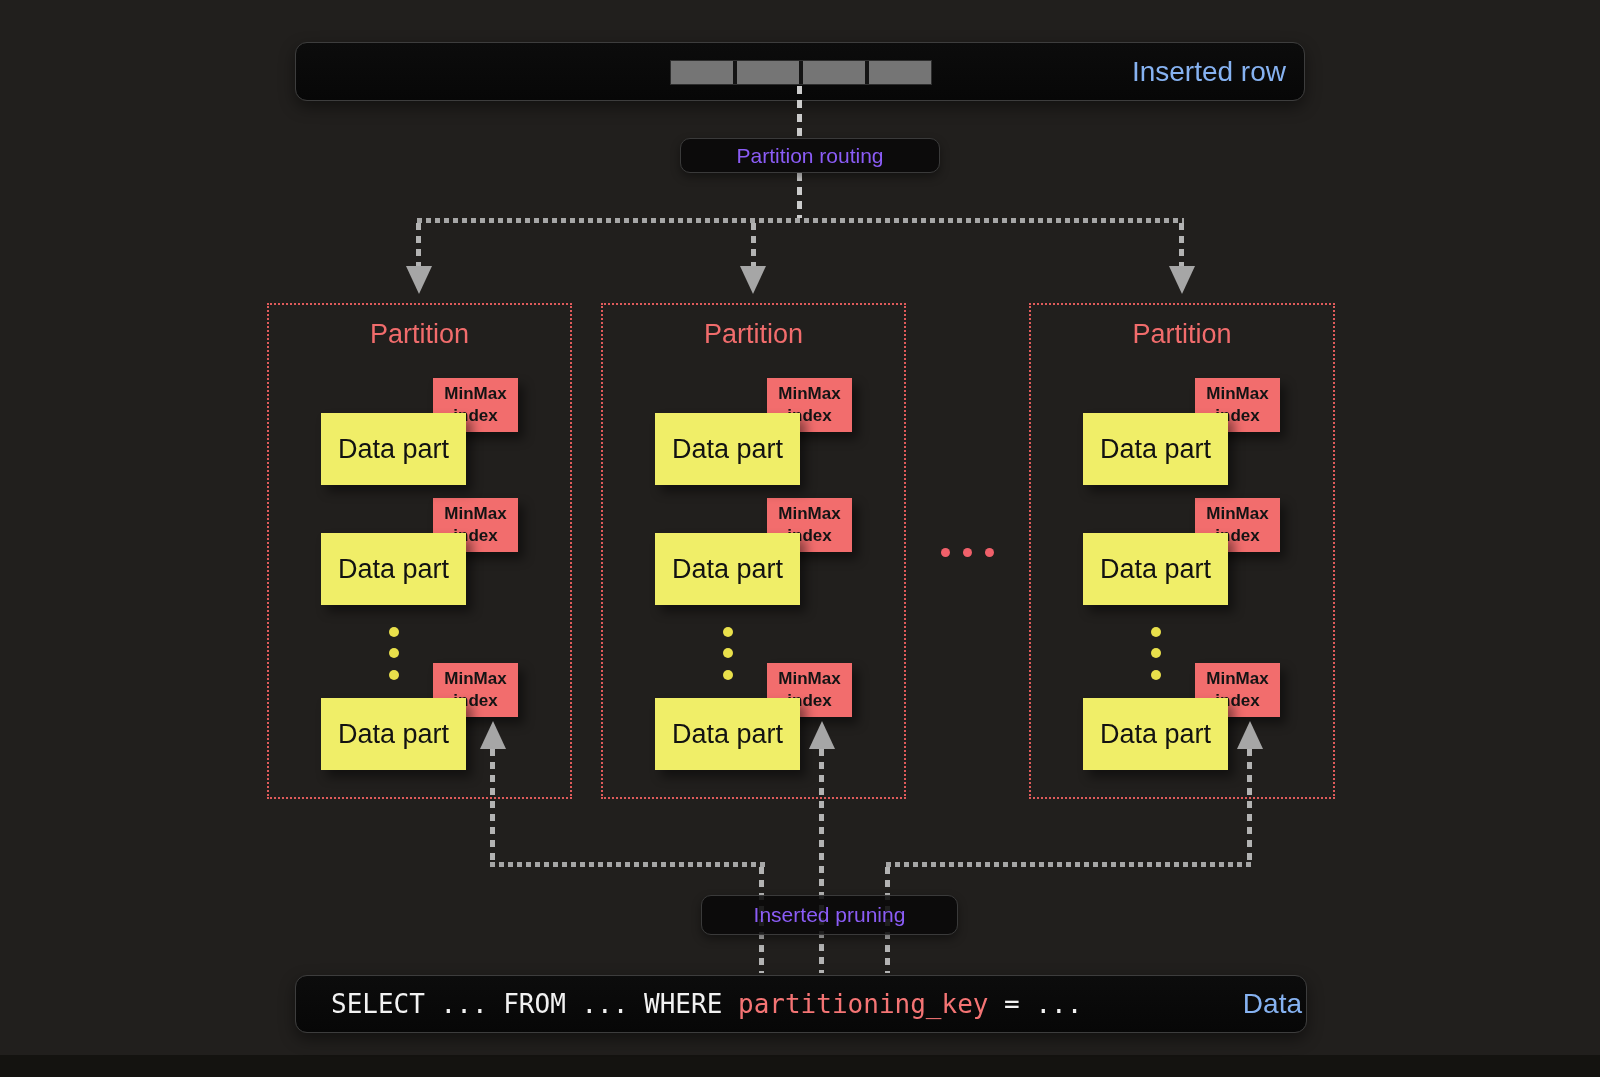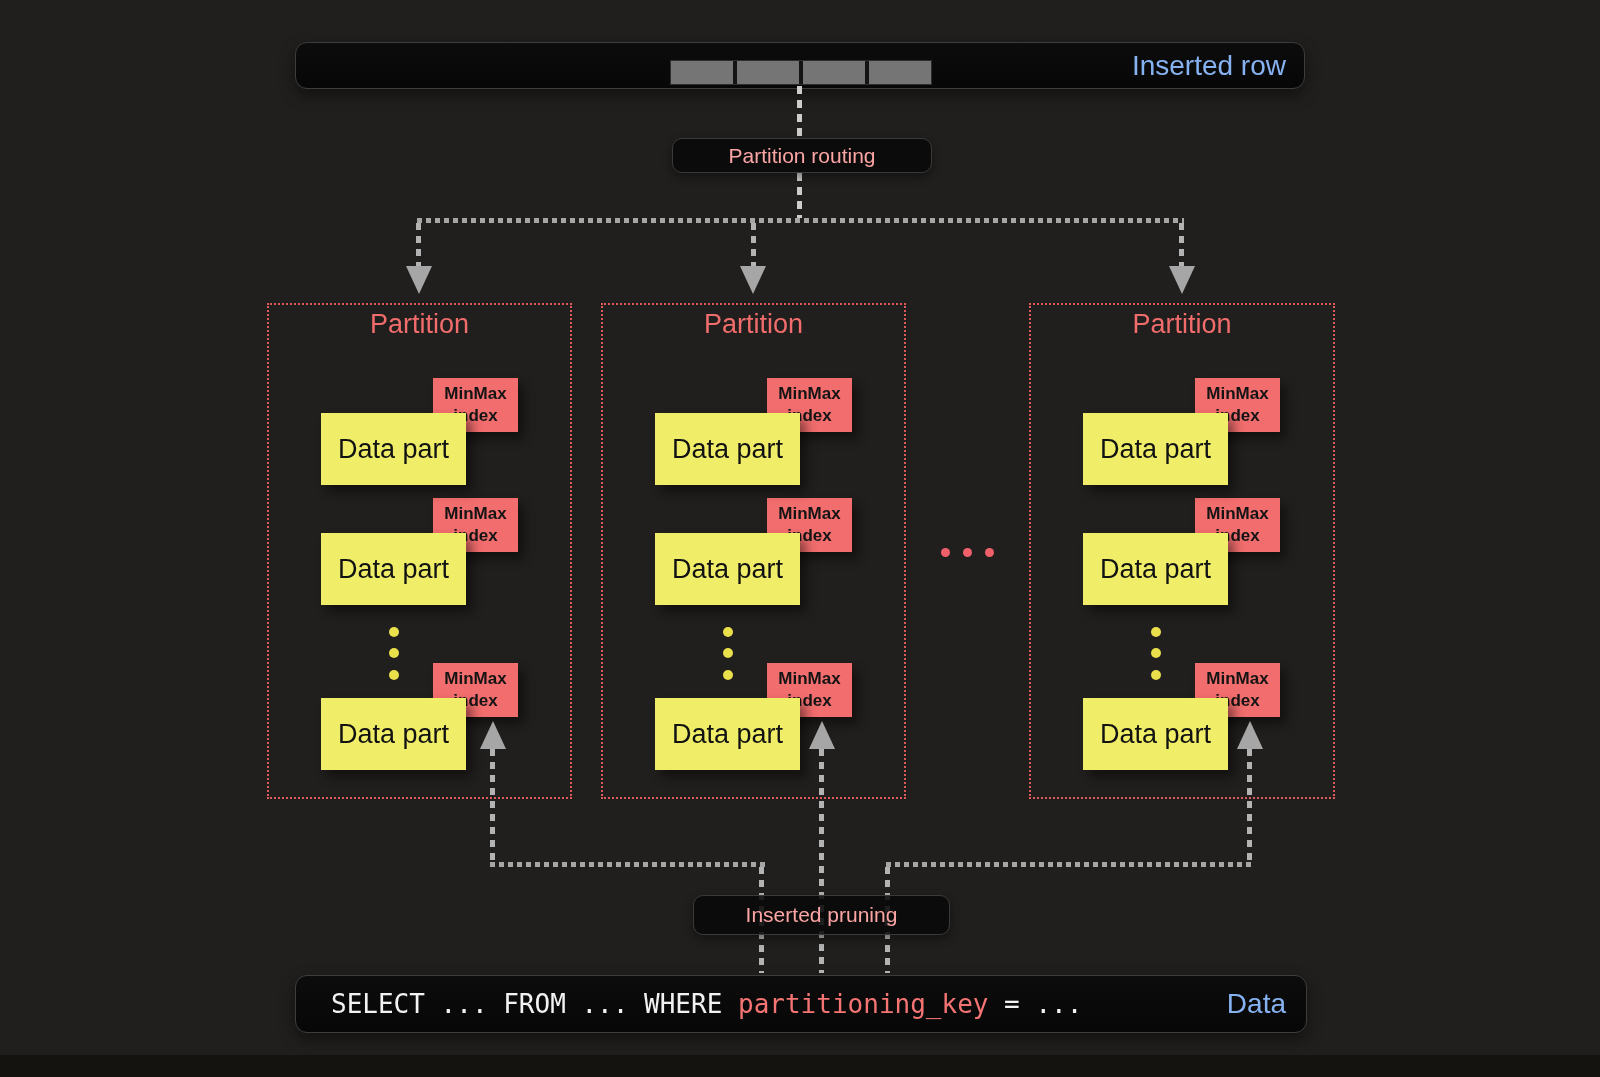--- a/index.html
+++ b/index.html
@@ -2,26 +2,26 @@
 <html><head>
 <meta charset="utf-8">
 <style>
   html,body{margin:0;padding:0;background:#211f1d;}
   .stage{position:relative;width:1600px;height:1077px;background:#211f1d;overflow:hidden;
          font-family:"Liberation Sans",sans-serif;}
 
   
   .bar{position:absolute;background:linear-gradient(#0c0c0c,#070707);border:1px solid #3d3d3d;
        border-radius:12px;box-shadow:0 6px 16px rgba(0,0,0,.45);box-sizing:border-box;z-index:2;}
-  #top-bar{left:295px;top:42px;width:1010px;height:47px;}
+  #top-bar{left:295px;top:42px;width:1010px;height:59px;}
   #query-bar{left:295px;top:975px;width:1012px;height:58px;display:flex;align-items:center;
-             padding:0 20px 0 35px;}
+             padding:0 4px 0 35px;}
   .pill{position:absolute;background:rgba(9,9,9,.88);border:1px solid #3a3a3a;border-radius:10px;
-        color:#fca5a5;font-size:21px;display:flex;align-items:center;justify-content:center;
-        box-sizing:border-box;z-index:6;box-shadow:0 4px 10px rgba(0,0,0,.4);}
+        color:#8b5cf6;font-size:21px;display:flex;align-items:center;justify-content:center;
+        box-sizing:border-box;z-index:6;box-shadow:0 4px 10px rgba(0,0,0,.4);margin-left:8px;}
   #routing-pill{left:672px;top:138px;width:260px;height:35px;}
   #pruning-pill{left:693px;top:895px;width:257px;height:40px;}
 
   .blue-label{color:#86b2f1;font-size:28px;}
   #inserted-row-label{position:absolute;right:18px;top:50%;transform:translateY(-50%);}
 
   
   .segments{position:absolute;left:374px;top:17px;height:23px;display:flex;gap:4px;
             background:#141414;border:1px solid #2e2e2e;}
   .segment{width:62px;background:#757575;}
@@ -37,21 +37,21 @@
               border-right:13px solid transparent;border-top:28px solid #a6a6a6;z-index:3;}
   .arrow-up{position:absolute;width:0;height:0;border-left:13px solid transparent;
             border-right:13px solid transparent;border-bottom:28px solid #a6a6a6;z-index:3;}
 
   
   .partition-box{position:absolute;top:303px;height:496px;border:2px dotted #df5b5b;
                  box-sizing:border-box;z-index:2;}
   #partition-1{left:267px;width:305px;}
   #partition-2{left:601px;width:305px;}
   #partition-3{left:1029px;width:306px;}
-  .partition-title{margin-top:4px;text-align:center;color:#f16c6c;font-size:27px;}
+  .partition-title{margin-top:14px;text-align:center;color:#f16c6c;font-size:27px;}
 
   .tag{position:absolute;left:164px;width:85px;height:54px;background:#f26d6d;color:#141414;
        font-size:17px;line-height:1.32;text-align:center;display:flex;flex-direction:column;
        justify-content:center;z-index:1;box-shadow:6px 7px 10px rgba(0,0,0,.45);}
   .tag span{display:block;font-weight:bold;}
   .note{position:absolute;left:52px;width:145px;height:72px;background:#f0ee68;color:#121212;
         font-size:27px;display:flex;align-items:center;justify-content:center;z-index:2;
         box-shadow:6px 7px 10px rgba(0,0,0,.45);}
   .g1-tag{top:73px}.g1-note{top:108px}
   .g2-tag{top:193px}.g2-note{top:228px}

